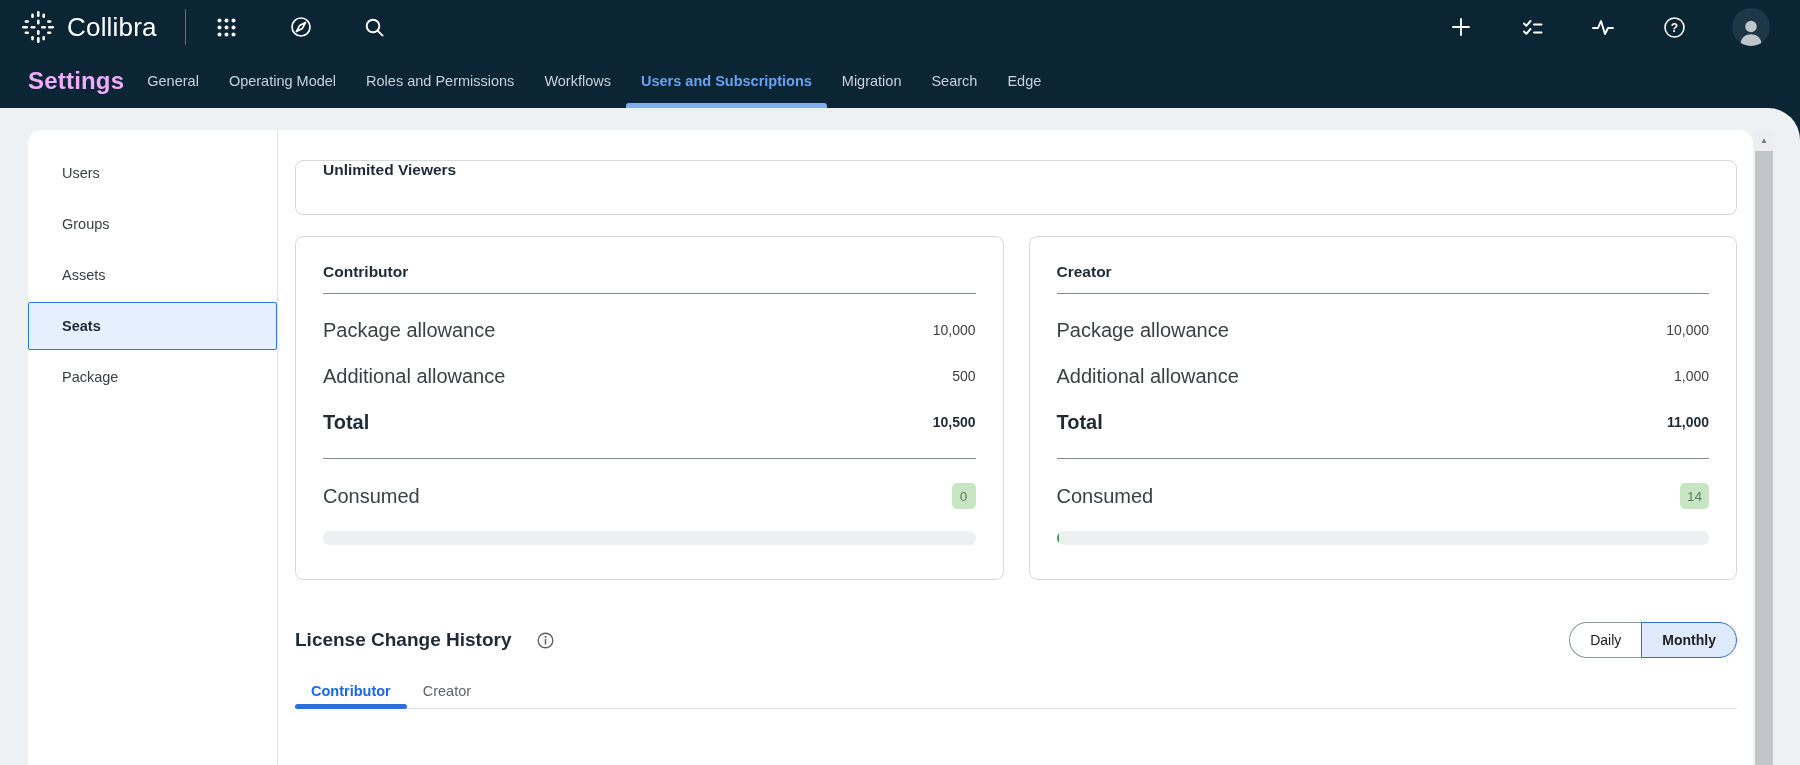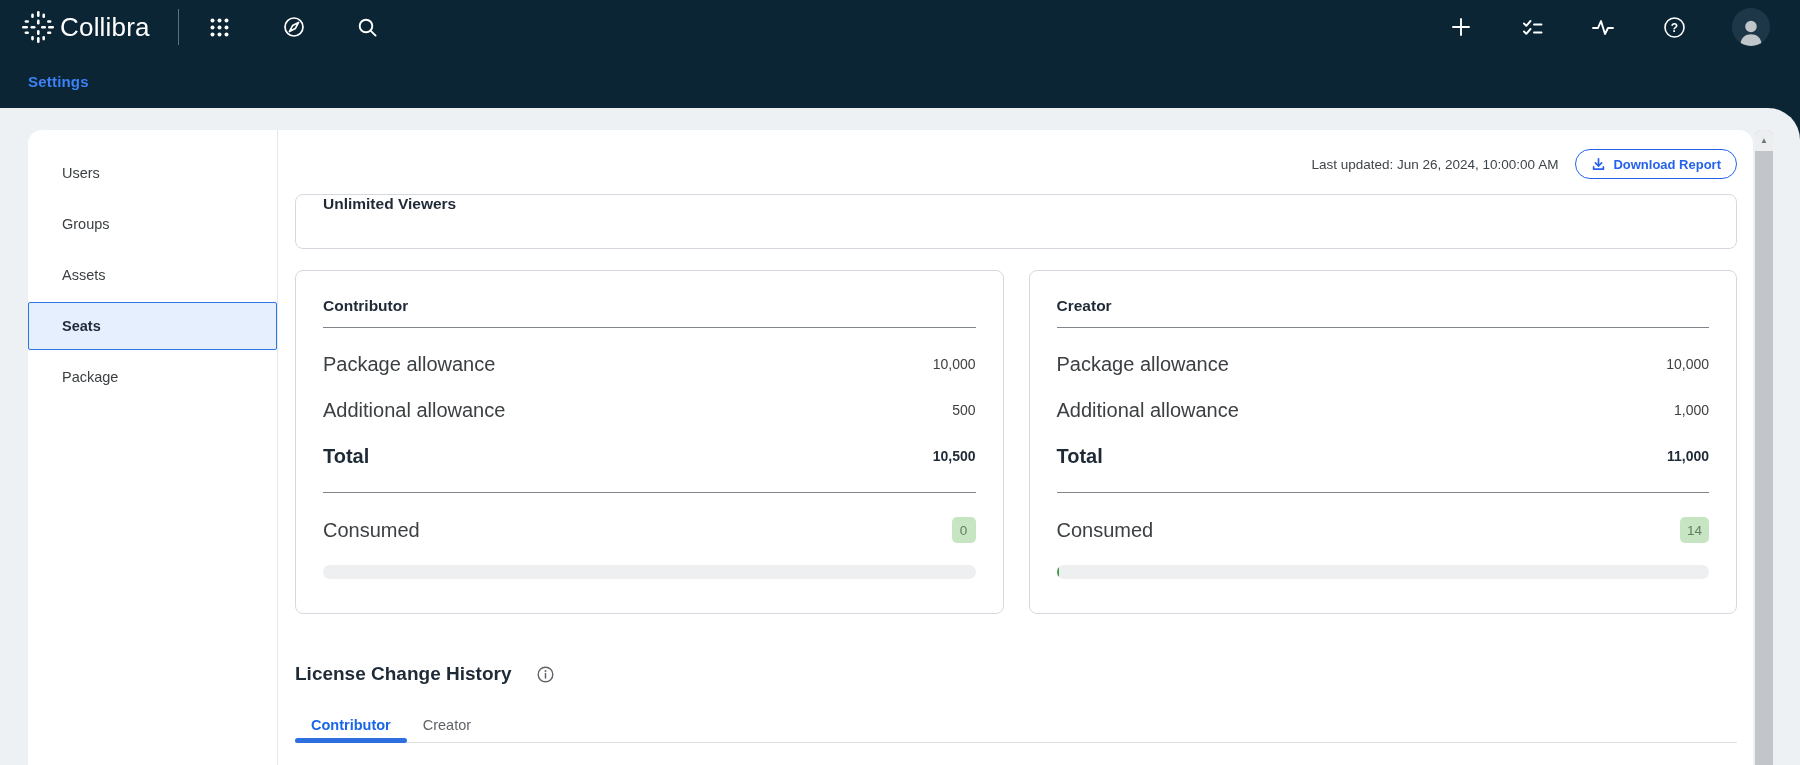--- a/index.html
+++ b/index.html
@@ -2,31 +2,31 @@
 <html><head>
 <meta charset="utf-8">
 <style>
   * { margin:0; padding:0; box-sizing:border-box; }
   html,body { width:1800px; height:765px; overflow:hidden;
     font-family:"Liberation Sans", sans-serif; background:#0c2535; }
 
   
   .app-header { position:absolute; top:0; left:0; width:1800px; height:108px; background:#0c2535; }
   .topbar { display:flex; align-items:center; height:54px; padding:0 30px 0 20px; }
-  .brand { display:flex; align-items:center; gap:4px; }
+  .brand { display:flex; align-items:center; gap:11px; }
   .brand-name { color:#ffffff; font-size:26px; font-weight:500; letter-spacing:.2px; }
   .topbar-divider { width:1px; height:36px; background:rgba(255,255,255,.35); margin:0 28px 0 28px; }
   .top-icons-left { display:flex; align-items:center; gap:48px; }
   .top-icons-right { display:flex; align-items:center; gap:45px; margin-left:auto; }
   .icon-btn { display:flex; align-items:center; justify-content:center; width:26px; height:26px; cursor:pointer; }
   .avatar { width:38px; height:38px; border-radius:50%; background:#1d3749; display:flex; align-items:flex-end; justify-content:center; overflow:hidden; }
 
   
   .navbar { display:flex; align-items:center; height:54px; padding-left:28px; }
-  .nav-title { color:#3b82f6; font-size:15px; font-weight:700; margin-right:8px; letter-spacing:.2px; }
+  .nav-title { color:#f0abfc; font-size:24px; font-weight:700; margin-right:8px; letter-spacing:.2px; }
   .nav-tabs { display:flex; align-items:stretch; height:54px; }
   .nav-tab { position:relative; display:flex; align-items:center; padding:0 15px; color:#c7d1d9; font-size:14.5px; font-weight:500; cursor:pointer; }
   .nav-tab.active { color:#6aa2f3; font-weight:700; }
   .nav-tab.active::after { content:""; position:absolute; left:0; right:0; bottom:0; height:5px; background:#84acf1; border-radius:3px 3px 0 0; }
 
   
   .page-body { position:absolute; top:108px; left:0; width:1800px; height:657px; background:#eef1f4; border-top-right-radius:32px; }
   .panel { position:absolute; left:28px; top:22px; width:1725px; height:635px; background:#ffffff; border-radius:14px 14px 0 0; }
 
   
@@ -170,48 +170,45 @@
         <svg width="30" height="30" viewBox="0 0 24 24" fill="#bfc5c9">
           <circle cx="12" cy="8.4" r="4.6"></circle>
           <path d="M3.5 24 C3.5 16.8 8 14.6 12 14.6 C16 14.6 20.5 16.8 20.5 24 Z"></path>
         </svg>
       </span>
     </div>
   </div>
 
   <div class="navbar">
     <span class="nav-title">Settings</span>
+    <div class="nav-tabs">
+      <div class="nav-tab">General</div>
+      <div class="nav-tab">Operating Model</div>
+      <div class="nav-tab">Roles and Permissions</div>
+      <div class="nav-tab">Workflows</div>
+      <div class="nav-tab active">Users and Subscriptions</div>
+      <div class="nav-tab">Migration</div>
+      <div class="nav-tab">Search</div>
+      <div class="nav-tab">Edge</div>
+    </div>
   </div>
 </div>
 
 <div class="page-body">
   <div class="panel">
 
     <div class="sidebar">
       <div class="side-item">Users</div>
       <div class="side-item">Groups</div>
       <div class="side-item">Assets</div>
       <div class="side-item active">Seats</div>
       <div class="side-item">Package</div>
     </div>
 
     <div class="main">
-      <div class="meta-row">
-        <span class="last-updated">Last updated: Jun 26, 2024, 10:00:00 AM</span>
-        <button class="download-btn">
-          <span>
-            <svg width="15" height="15" viewBox="0 0 16 16" fill="none" stroke="#2563eb" stroke-width="1.8" stroke-linecap="round" stroke-linejoin="round">
-              <line x1="8" y1="2" x2="8" y2="9.3"></line>
-                <polyline points="4.7,6.3 8,9.6 11.3,6.3"></polyline>
-              <path d="M2.8 10.5 V13 H13.2 V10.5"></path>
-            </svg>
-          </span>
-          <span>Download Report</span>
-        </button>
-      </div>
 
       <div class="viewers-card">
         <span class="viewers-title">Unlimited Viewers</span>
       </div>
 
       <div class="cards-row">
         <div class="seat-card">
           <div class="card-title">Contributor</div>
           <hr class="card-divider">
           <div class="stat-row">
@@ -264,20 +261,24 @@
 
       <div class="license-row">
         <span class="license-title">License Change History</span>
         <span class="info-icon">
           <svg width="17" height="17" viewBox="0 0 17 17" fill="none">
             <circle cx="8.5" cy="8.5" r="7.3" stroke="#5f6368" stroke-width="1.4"></circle>
             <line x1="8.5" y1="7.6" x2="8.5" y2="12" stroke="#5f6368" stroke-width="1.5" stroke-linecap="round"></line>
             <circle cx="8.5" cy="4.9" r="1" fill="#5f6368"></circle>
           </svg>
         </span>
+        <div class="period-toggle">
+          <div class="toggle-seg left">Daily</div>
+          <div class="toggle-seg right active">Monthly</div>
+        </div>
       </div>
 
       <div class="history-tabs">
         <div class="h-tab active">Contributor</div>
         <div class="h-tab">Creator</div>
       </div>
     </div>
   </div>
 
   <div class="scrollbar">

